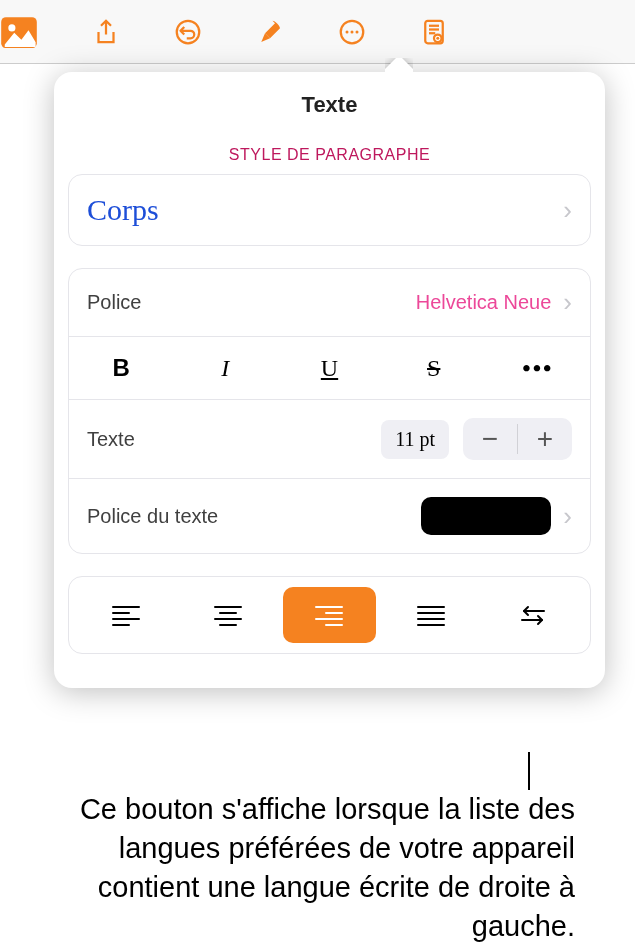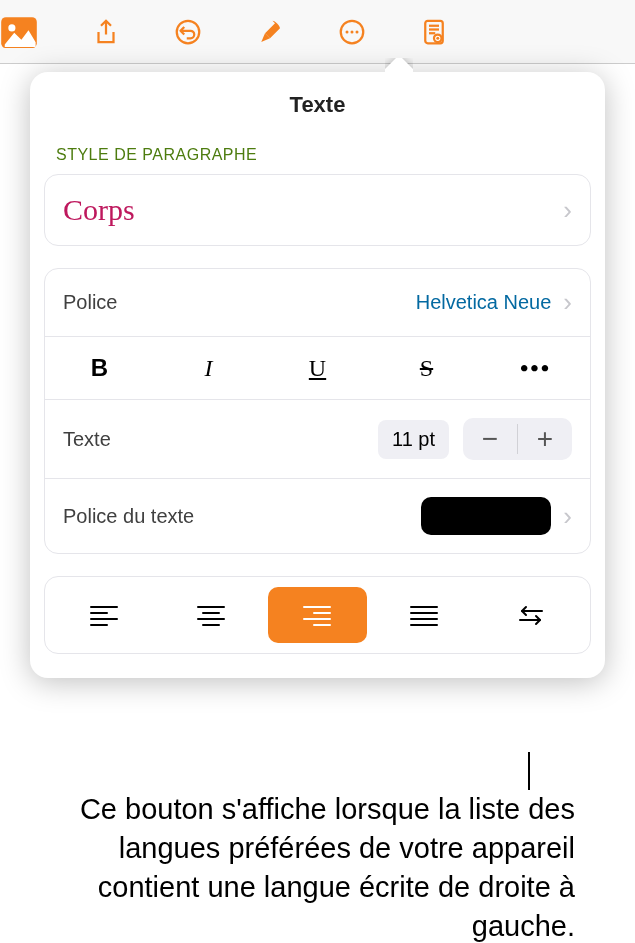--- a/index.html
+++ b/index.html
@@ -59,35 +59,37 @@
       width: 24px;
       height: 24px;
       background: #fff;
       transform: rotate(45deg);
       box-shadow: 0 0 8px rgba(0,0,0,0.25);
     }
     .panel {
       background: #fff;
       border-radius: 18px;
       box-shadow: 0 4px 30px rgba(0,0,0,0.25);
-      padding: 20px 0 24px;
+      padding: 20px 0 34px;
+      margin-left: 24px;
     }
     .panel-title {
       text-align: center;
       font-size: 22px;
       font-weight: 600;
       color: #222;
       margin-bottom: 28px;
     }
     .section-header {
       font-size: 16px;
       letter-spacing: 0.5px;
-      color: #4d7c0f;
+      color: #be185d;
       text-transform: uppercase;
       padding: 0 26px 10px;
+      text-align: center;
     }
     .card {
       margin: 0 14px 22px;
       background: #fff;
       border-radius: 14px;
       border: 1px solid #e5e5ea;
       overflow: hidden;
     }
     .row {
       display: flex;
@@ -95,24 +97,24 @@
       justify-content: space-between;
       padding: 18px 18px;
       min-height: 62px;
       border-bottom: 1px solid #e5e5ea;
     }
     .row:last-child { border-bottom: none; }
     .row-label { font-size: 20px; color: #404040; }
     .style-name {
       font-family: Georgia, serif;
       font-size: 30px;
-      color: #be185d;
+      color: #1d4ed8;
     }
     .chev { color: #c7c7cc; font-size: 26px; font-weight: 300; }
-    .font-value { color: #0369a1; font-size: 20px; margin-right: 12px; }
+    .font-value { color: #ec4899; font-size: 20px; margin-right: 12px; }
     .flex-right { display: flex; align-items: center; }
     .style-row {
       display: flex;
       align-items: center;
       border-bottom: 1px solid #e5e5ea;
       padding: 0;
     }
     .style-btn {
       flex: 1;
       height: 62px;
@@ -128,20 +130,21 @@
     .style-btn.underline { text-decoration: underline; }
     .style-btn.strike { text-decoration: line-through; }
     .style-btn.more { font-weight: 700; letter-spacing: 2px; }
     .size-val {
       background: #efeff4;
       border-radius: 8px;
       padding: 8px 14px;
       font-size: 20px;
       color: #000;
       margin-right: 14px;
+      font-family: Liberation Serif, serif;
     }
     .stepper {
       display: flex;
       background: #efeff4;
       border-radius: 10px;
       overflow: hidden;
     }
     .stepper-btn {
       width: 54px;
       height: 42px;

